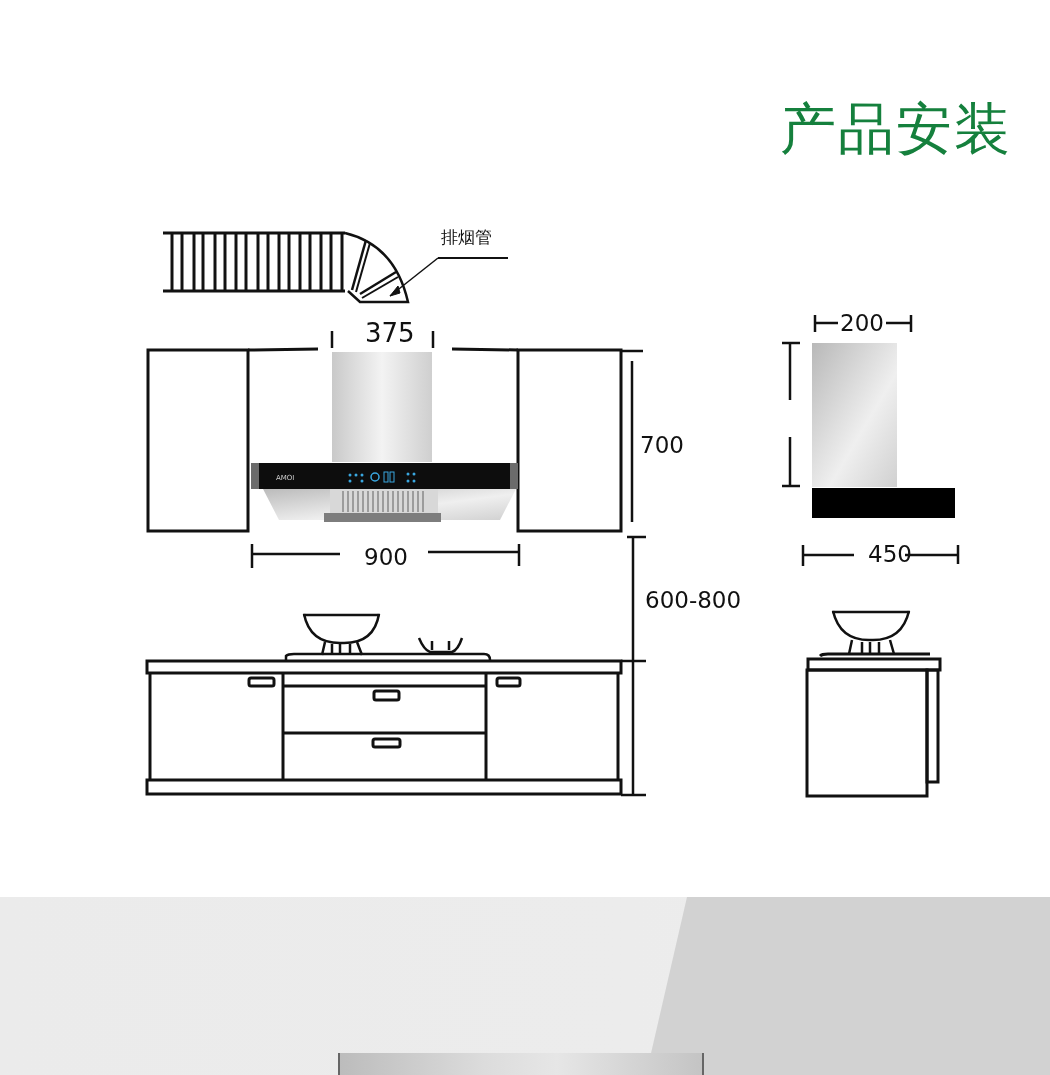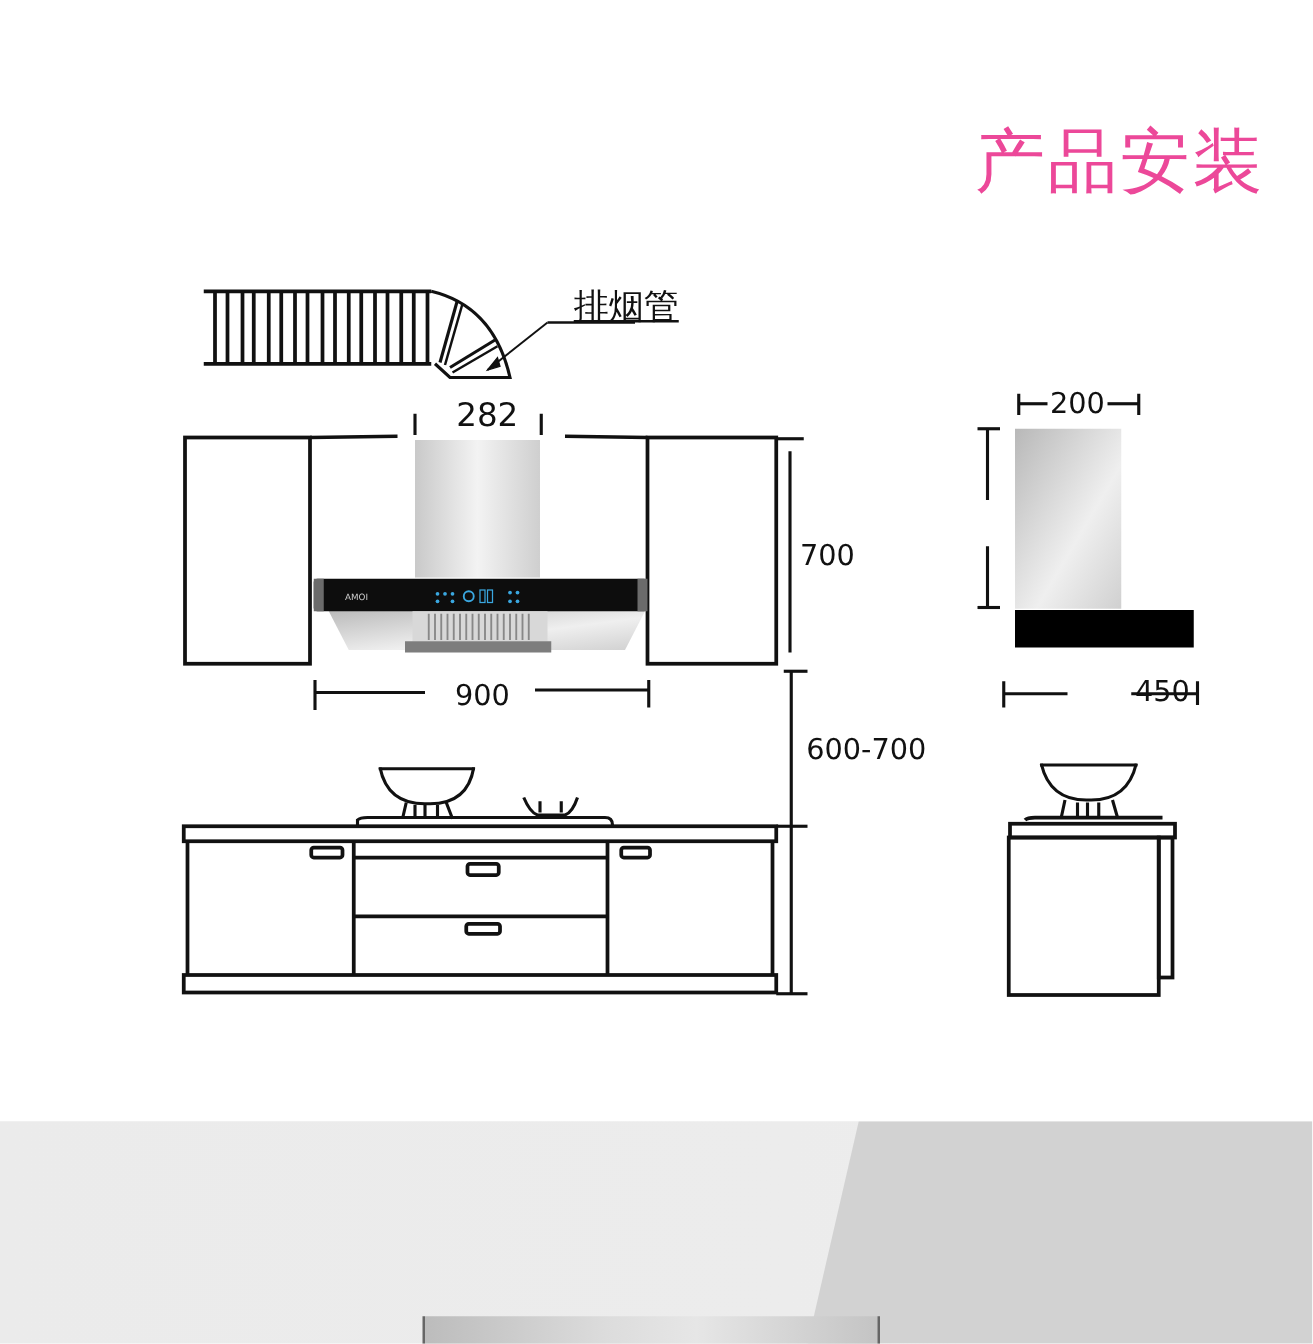--- a/index.html
+++ b/index.html
@@ -1,18 +1,18 @@
 <!DOCTYPE html>
 <html><head>
 <meta charset="utf-8">
 <style>
   html,body{margin:0;padding:0;background:#fff;}
   body{width:1050px;height:1075px;position:relative;overflow:hidden;font-family:"DejaVu Sans","Liberation Sans",sans-serif;}
   .abs{position:absolute;}
-  .title{left:780px;top:92px;font-size:56px;color:#ec4899;letter-spacing:2px;font-weight:300;}
+  .title{left:780px;top:92px;font-size:56px;color:#15803d;letter-spacing:2px;font-weight:300;}
   .lbl{color:#111;font-size:23px;}
   svg{position:absolute;left:0;top:0;}
   .bottom{left:0;top:897px;width:1050px;height:178px;background:linear-gradient(90deg,#ebebeb,#ececec 60%,#eeeeee);}
   .bottom-dark{left:0;top:897px;width:1050px;height:178px;background:#d2d2d2;clip-path:polygon(687px 0,1050px 0,1050px 178px,646px 178px);}
   .steel{left:338px;top:1053px;width:362px;height:22px;background:linear-gradient(90deg,#bcbcbc,#dcdcdc 40%,#e6e6e6 60%,#c4c4c4);border-left:2px solid #666;border-right:2px solid #666;}
 </style>
 </head>
 <body>
 
 <div class="abs title">产品安装</div>
@@ -194,23 +194,23 @@
     <rect x="807" y="670" width="120" height="126"></rect>
     <rect x="927" y="670" width="11" height="112"></rect>
   </g>
   <g stroke="#111" fill="none" stroke-width="2.5">
     <line x1="832" y1="612" x2="910" y2="612"></line>
     <path d="M833 611 Q840 641 871 640 Q902 641 909 611"></path>
     <path d="M852 640 L849 654 M890 640 L894 654 M862 642 L862 654 M879 642 L879 654 M870 642 L870 654"></path>
   </g>
 </svg>
 
-<div class="abs lbl" style="left:459px;top:226px;font-size:28px;text-decoration:underline;">排烟管</div>
-<div class="abs lbl" style="left:365px;top:318px;font-size:26px;">282</div>
+<div class="abs lbl" style="left:441px;top:226px;font-size:17px;">排烟管</div>
+<div class="abs lbl" style="left:365px;top:318px;font-size:26px;">375</div>
 <div class="abs lbl" style="left:364px;top:544px;">900</div>
 <div class="abs lbl" style="left:640px;top:432px;">700</div>
-<div class="abs lbl" style="left:645px;top:587px;">600-700</div>
+<div class="abs lbl" style="left:645px;top:587px;">600-800</div>
 <div class="abs lbl" style="left:840px;top:310px;">200</div>
-<div class="abs lbl" style="left:908px;top:541px;">450</div>
+<div class="abs lbl" style="left:868px;top:541px;">450</div>
 
 <div class="abs bottom"></div>
 <div class="abs bottom-dark"></div>
 <div class="abs steel"></div>
 
 </body></html>

